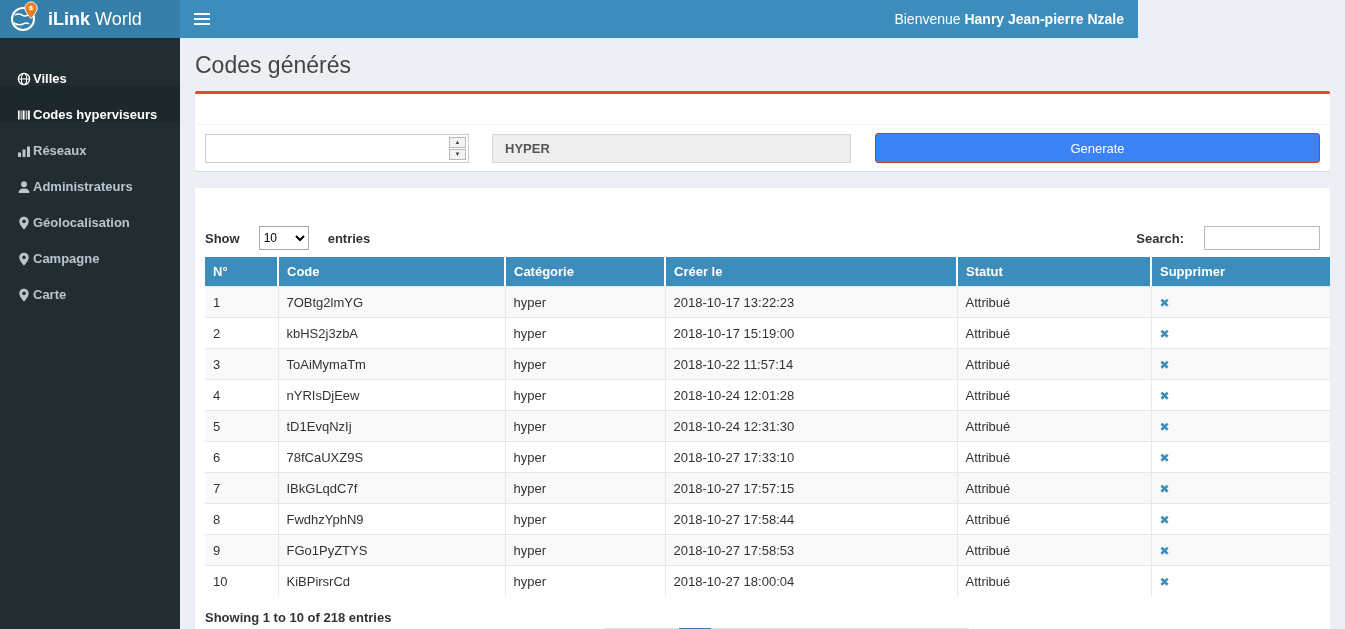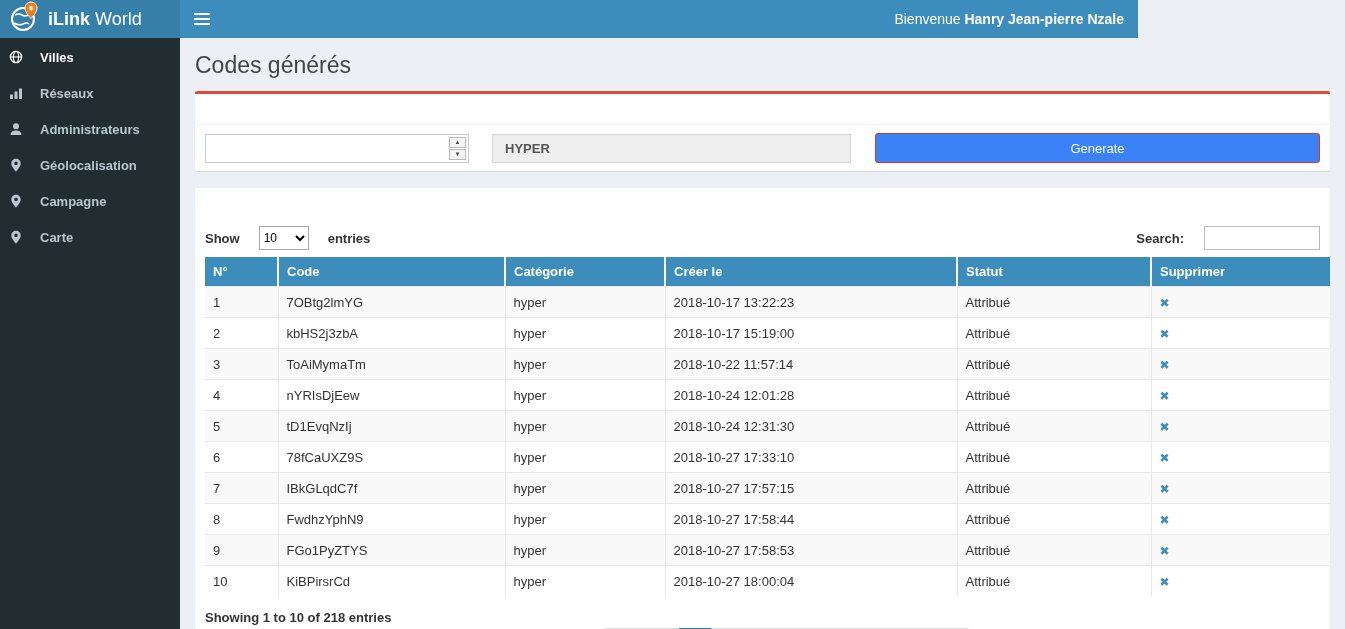--- a/index.html
+++ b/index.html
@@ -12,21 +12,21 @@
   .brand { color:#fff; font-size:18px; font-weight:300; white-space:nowrap; }
   .brand b { font-weight:700; }
   .nav-rest { flex:1; display:flex; align-items:center; justify-content:space-between; }
   .hamburger { width:44px; height:38px; display:flex; flex-direction:column; justify-content:center; align-items:center; gap:3px; cursor:pointer; }
   .hamburger span { display:block; width:16px; height:2px; background:#fff; }
   .welcome { color:#fff; font-size:14px; padding-right:14px; }
   .welcome b { font-weight:700; }
 
   
   .sidebar { position:fixed; top:38px; left:0; bottom:0; width:180px; background:#222d32; z-index:10; padding-top:12px; }
-  .side-item { height:36px; display:flex; align-items:flex-start; gap:16px; padding-left:8px;
+  .side-item { height:36px; display:flex; align-items:flex-end; gap:1px; padding-left:16px;
                font-size:13px; font-weight:600; color:#b8c7ce; cursor:pointer; }
   .side-item .ico { width:16px; display:flex; justify-content:center; }
   .side-item.white { color:#fff; }
   .side-item.active { background:#1e282c; color:#fff; }
 
   
   .content { margin-left:180px; padding:10px 15px 0 15px; }
   h1.page-title { font-size:23px; font-weight:400; color:#444; margin:4px 0 12px 0; }
 
   .box1 { background:#fff; border-top:3px solid #dd4b39; border-radius:2px;
@@ -103,20 +103,34 @@
 <div class="sidebar" id="sidebar">
     <div class="side-item white">
       <span class="ico">
         <svg width="14" height="14" viewBox="0 0 14 14">
           <circle cx="7" cy="7" r="5.6" fill="none" stroke="currentColor" stroke-width="1.4"></circle>
           <ellipse cx="7" cy="7" rx="2.6" ry="5.6" fill="none" stroke="currentColor" stroke-width="1.1"></ellipse>
           <line x1="1.4" y1="7" x2="12.6" y2="7" stroke="currentColor" stroke-width="1.1"></line>
         </svg>
       </span>
       <span>Villes</span>
+    </div>
+    <div class="side-item active">
+      <span class="ico">
+        <svg width="14" height="14" viewBox="0 0 14 14">
+          <g fill="currentColor">
+            <rect x="1" y="2.5" width="1.6" height="9"></rect>
+            <rect x="3.6" y="2.5" width="0.9" height="9"></rect>
+            <rect x="5.6" y="2.5" width="2" height="9"></rect>
+            <rect x="8.8" y="2.5" width="0.9" height="9"></rect>
+            <rect x="10.8" y="2.5" width="2" height="9"></rect>
+          </g>
+        </svg>
+      </span>
+      <span>Codes hyperviseurs</span>
     </div>
     <div class="side-item">
       <span class="ico">
         <svg width="14" height="14" viewBox="0 0 14 14">
           <g fill="currentColor">
             <rect x="1" y="8.5" width="3" height="4.5"></rect>
             <rect x="5.5" y="5.5" width="3" height="7.5"></rect>
             <rect x="10" y="2.5" width="3" height="10.5"></rect>
           </g>
         </svg>

